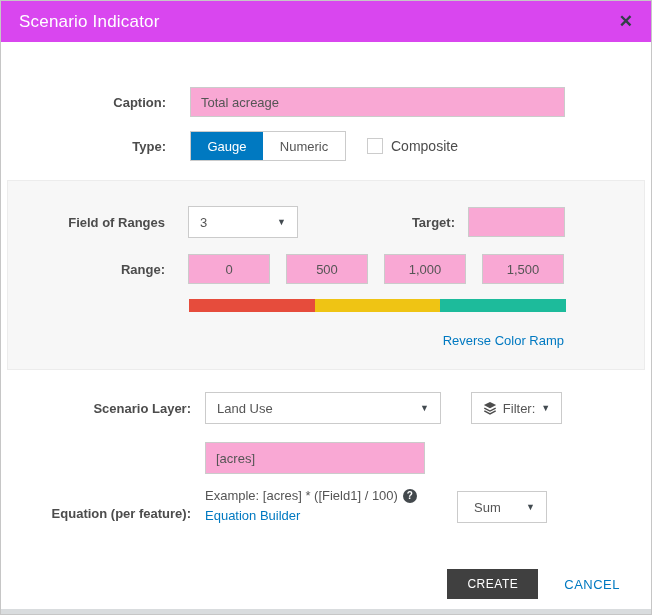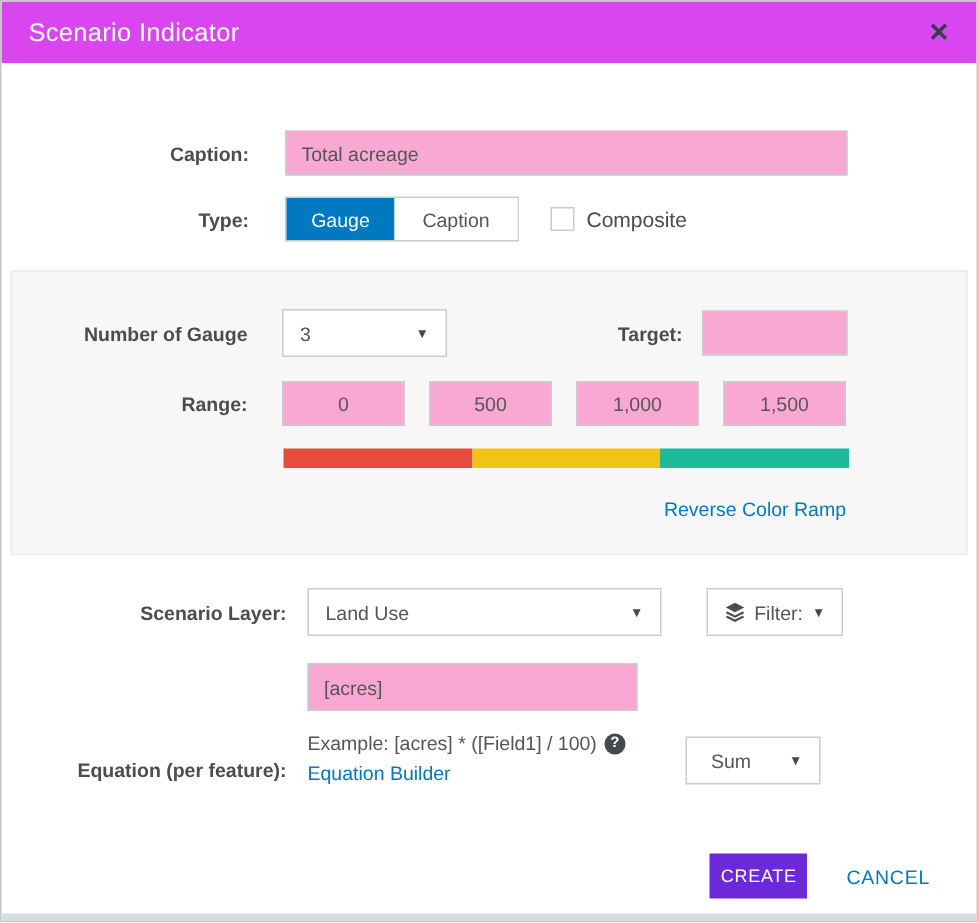--- a/index.html
+++ b/index.html
@@ -80,21 +80,21 @@
   .example-line { margin-top:14px; font-size:13px; color:#555; display:flex; align-items:center; gap:5px; }
   .help { width:14px; height:14px; border-radius:50%; background:#43494d; color:#fff;
           font-size:10px; font-weight:700; display:inline-flex; align-items:center;
           justify-content:center; cursor:pointer; }
   .builder-link { margin-top:5px; font-size:13px; }
   .sum-select { margin-left:32px; width:90px;padding-left:16px; }
 
   
   .footer { margin-top:46px; display:flex; align-items:center; justify-content:flex-end;
             padding-right:31px; }
-  .create-btn { background:#6d28d9; color:#fff; border:none; height:30px; padding:0 7px;
+  .create-btn { background:#404040; color:#fff; border:none; height:30px; padding:0 20px;
                 font-size:12px; letter-spacing:.5px; font-family:"Liberation Sans",sans-serif;
                 cursor:pointer; }
   .cancel-link { margin-left:26px; font-size:13px; letter-spacing:.5px; }
 
   .bottom-strip { position:absolute; left:0; right:0; bottom:0; height:5px; background:#d9dcde; }
 
   .layers-icon svg { display:block; }
 </style>
 </head>
 <body>
@@ -108,32 +108,32 @@
 
   <div class="row caption-row">
     <span class="lbl">Caption:</span>
     <input type="text" value="Total acreage" style="">
   </div>
 
   <div class="row type-row">
     <span class="lbl">Type:</span>
     <div class="toggle">
       <button class="opt opt-gauge sel">Gauge</button>
-      <button class="opt opt-numeric">Caption</button>
+      <button class="opt opt-numeric">Numeric</button>
     </div>
     <span class="cbx-wrap">
       <span class="cbx"></span>
       <span class="cbx-lbl">Composite</span>
     </span>
   </div>
 
   <div class="panel">
 
     <div class="row panel-row1">
-      <span class="lbl lbl-nr">Number of Gauge</span>
+      <span class="lbl lbl-nr">Field of Ranges</span>
       <div class="selectbox nr-select">
         <span>3</span>
         <span class="chev">▼</span>
       </div>
       <span class="lbl lbl-target">Target:</span>
       <input type="text" class="target-input" value="" style="">
     </div>
 
     <div class="row range-row">
       <span class="lbl">Range:</span>

